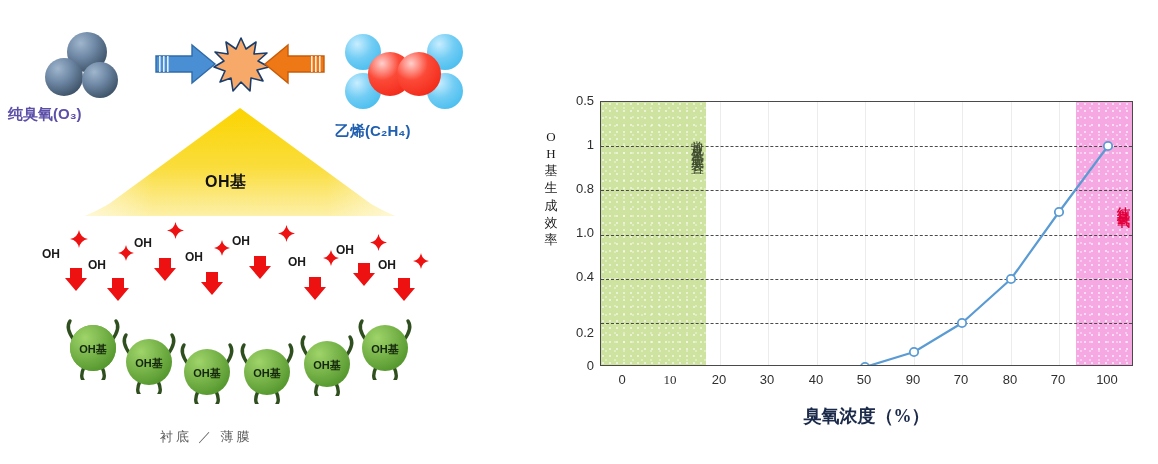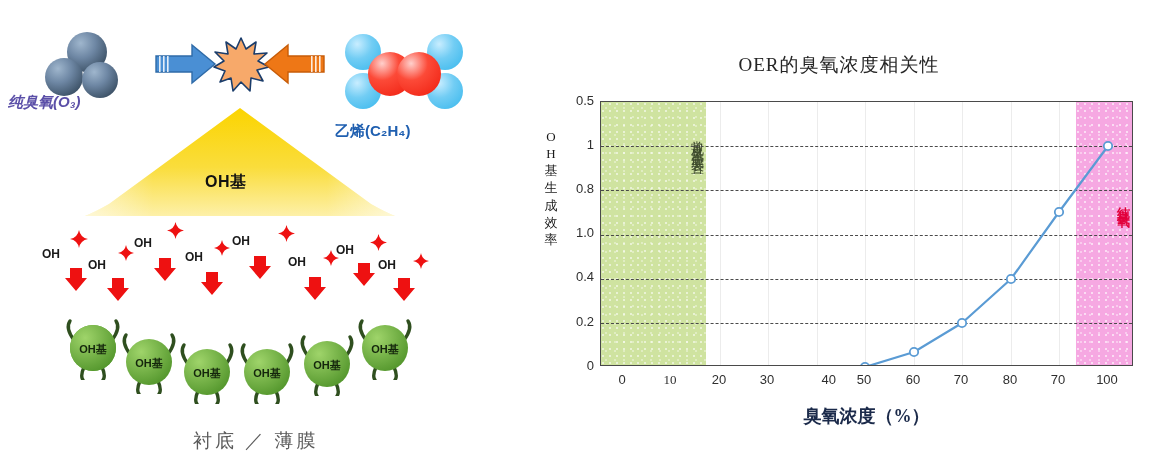--- a/index.html
+++ b/index.html
@@ -18,21 +18,21 @@
 
   
   #left-panel { position: absolute; left: 0; top: 0; width: 520px; height: 464px; }
 
   .mol-label {
     position: absolute;
     font-size: 15px;
     font-weight: bold;
     white-space: nowrap;
   }
-  #ozone-label { left: 8px; top: 93px; color: #5b4fa8; font-style: italic; }
+  #ozone-label { left: 8px; top: 105px; color: #5b4fa8; }
   #ethylene-label { left: 335px; top: 122px; color: #1f5fb0; }
 
   
   .sphere { position: absolute; border-radius: 50%; }
   .sphere-slate {
     background: radial-gradient(circle at 34% 28%, #9fb6cd 0%, #6e87a4 38%, #3e5368 78%, #2b3a49 100%);
   }
   .sphere-lblue {
     background: radial-gradient(circle at 34% 28%, #c8edff 0%, #72cdf4 42%, #35b6ec 100%);
   }
@@ -69,25 +69,24 @@
   .greenie-label {
     position: absolute;
     left: 0; top: 0; width: 62px; height: 62px;
     display: flex; align-items: center; justify-content: center;
     font-size: 11px; font-weight: bold; color: #14260c;
     pointer-events: none;
   }
   #substrate-caption {
     position: absolute;
     left: 160px; top: 428px;
-    font-size: 19px;
+    font-size: 13px;
     color: #5a5a5a;
     letter-spacing: 3px;
     font-family: "Liberation Serif", "DejaVu Serif", serif;
-    margin-left: 33px;
   }
 
   
   #chart-panel { position: absolute; left: 520px; top: 0; width: 638px; height: 464px; }
 
   #chart-title {
     position: absolute;
     left: 0; right: 0; top: 52px;
     text-align: center;
     font-size: 19px;
@@ -383,39 +382,38 @@
         <circle cx="31" cy="30" r="23" fill="url(#gg)"></circle>
       </svg>
       <div class="greenie-label">OH基</div>
     </div>
 
     <div id="substrate-caption">衬底 ／ 薄膜</div>
   </div>
 
   <div id="chart-panel">
 
-    <div id="chart-title">OER的臭氧浓度相关性</div>
 
     <div id="y-axis-title">
       <span>O</span>
       <span>H</span>
       <span>基</span>
       <span>生</span>
       <span>成</span>
       <span>效</span>
       <span>率</span>
     </div>
 
     <div id="ytick-wrap">
       <div class="ytick" style="top:-8px;">0.5</div>
       <div class="ytick" style="top:36px;">1</div>
       <div class="ytick" style="top:80px;">0.8</div>
       <div class="ytick" style="top:124px;">1.0</div>
       <div class="ytick" style="top:168px;">0.4</div>
-      <div class="ytick" style="top:213px;">0.2</div>
+      <div class="ytick" style="top:224px;">0.2</div>
       <div class="ytick" style="top:257px;">0</div>
     </div>
 
     <div id="plot-area">
 
       <div class="vgrid" style="left:22px;"></div>
       <div class="vgrid" style="left:70px;"></div>
       <div class="vgrid" style="left:119px;"></div>
       <div class="vgrid" style="left:167px;"></div>
       <div class="vgrid" style="left:216px;"></div>
@@ -449,23 +447,23 @@
         <circle cx="458" cy="110" r="4.2" fill="#ffffff" stroke="#5a9bd4" stroke-width="1.8"></circle>
         <circle cx="507" cy="44" r="4.2" fill="#ffffff" stroke="#5a9bd4" stroke-width="1.8"></circle>
       </svg>
     </div>
 
     <div id="xtick-wrap">
       <div class="xtick" style="left:22px;">0</div>
       <div class="xtick" style="left:70px;font-family:Liberation Serif, serif;">10</div>
       <div class="xtick" style="left:119px;">20</div>
       <div class="xtick" style="left:167px;">30</div>
-      <div class="xtick" style="left:216px;text-align:right;">40</div>
+      <div class="xtick" style="left:216px;">40</div>
       <div class="xtick" style="left:264px;">50</div>
-      <div class="xtick" style="left:313px;">60</div>
+      <div class="xtick" style="left:313px;">90</div>
       <div class="xtick" style="left:361px;">70</div>
       <div class="xtick" style="left:410px;">80</div>
       <div class="xtick" style="left:458px;">70</div>
       <div class="xtick" style="left:507px;">100</div>
     </div>
 
     <div id="x-axis-title">臭氧浓度（%）</div>
   </div>
 
 </div>

